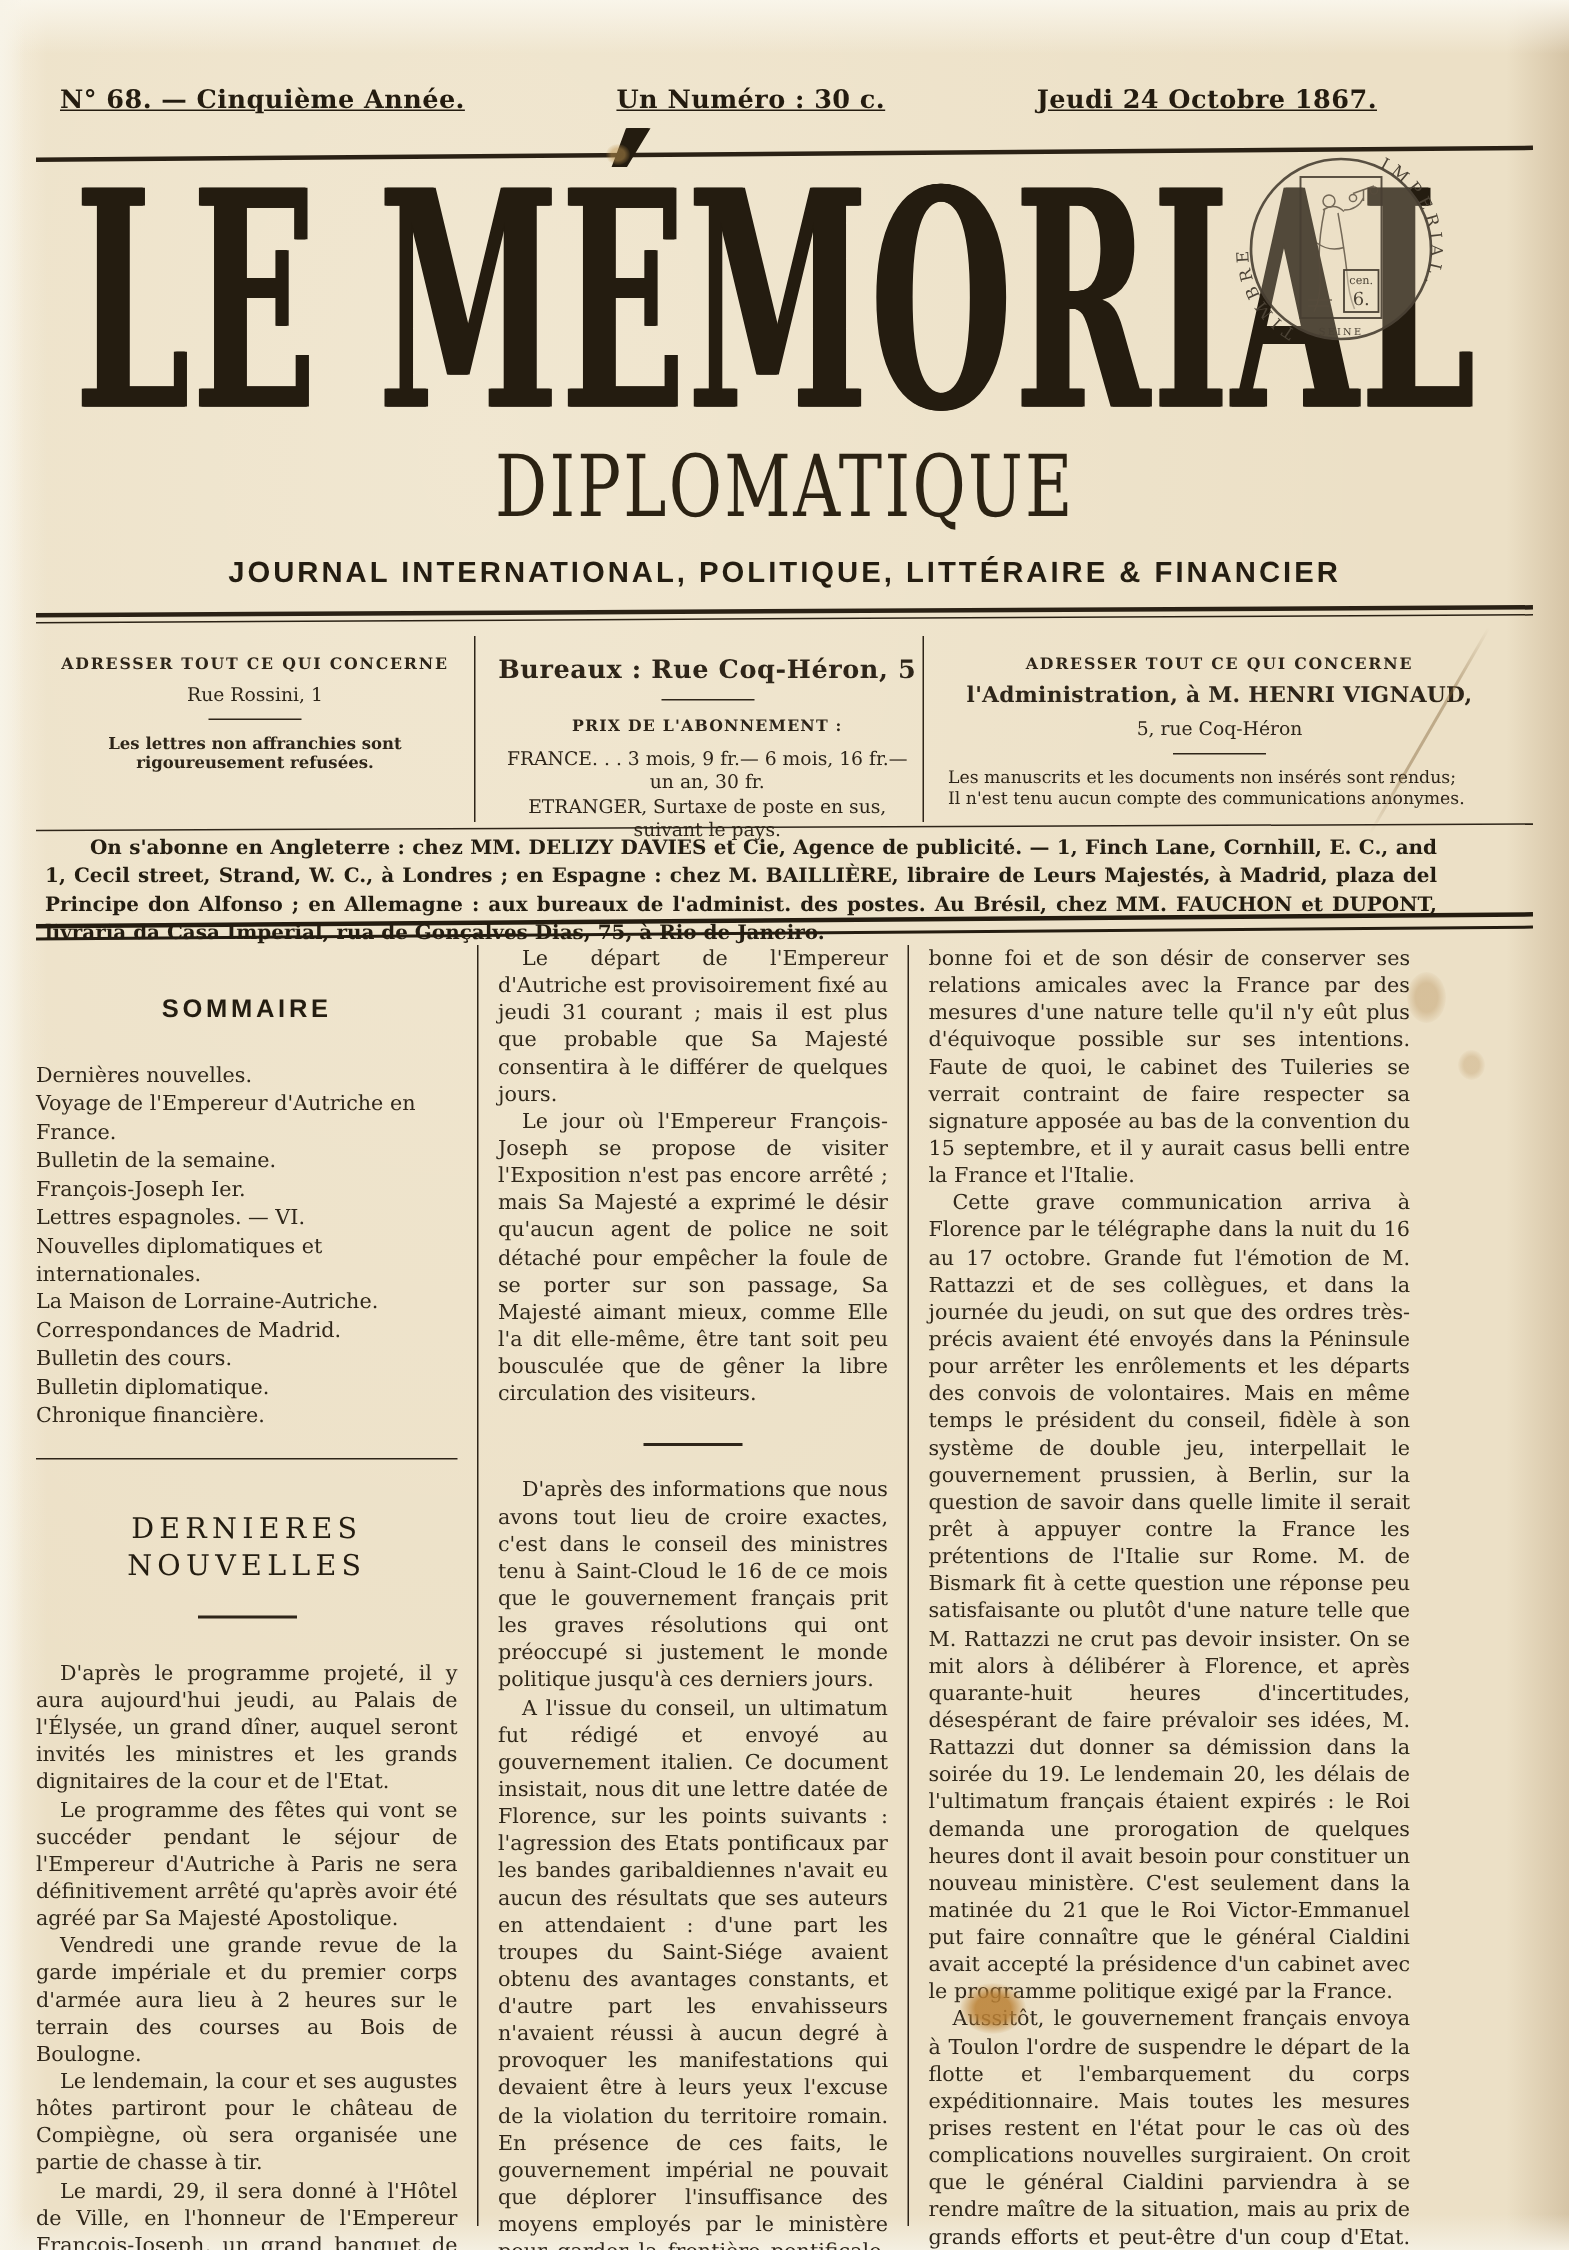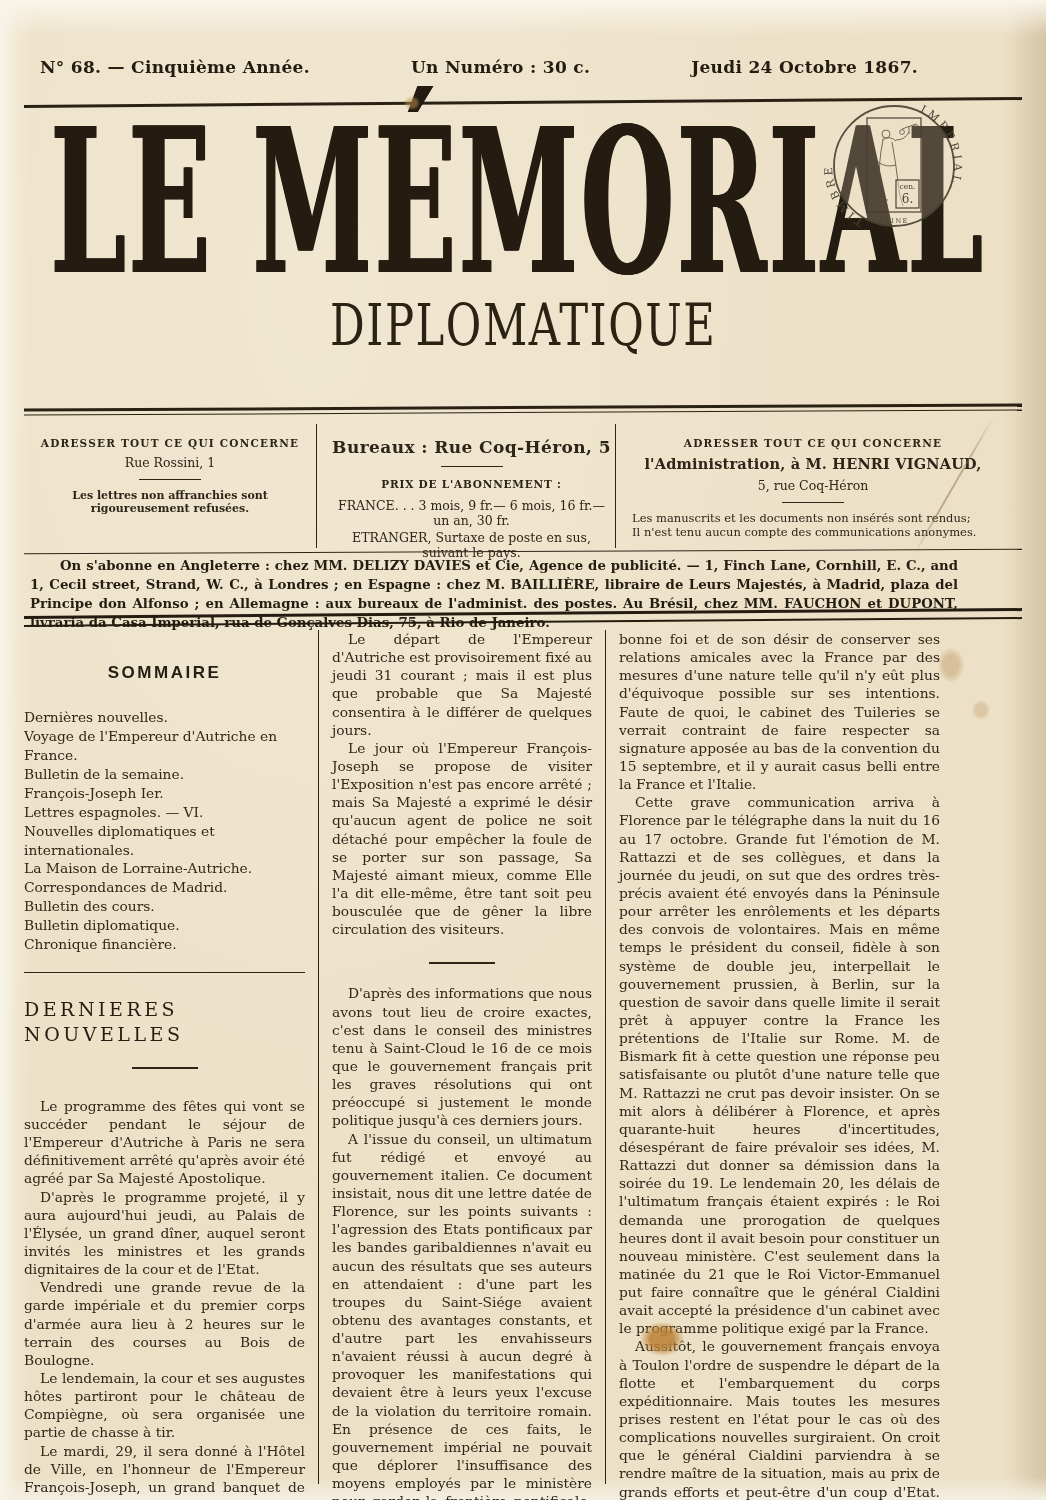--- a/index.html
+++ b/index.html
@@ -11,21 +11,21 @@
       #ece0c6;
     font-family:"DejaVu Serif", serif;
     color:#2e2519;
   }
   .edge-top{position:absolute;top:0;left:0;right:0;height:36px;background:linear-gradient(#f9f5ea, rgba(249,245,234,0));pointer-events:none;}
   .edge-bottom{position:absolute;bottom:0;left:0;right:0;height:24px;background:linear-gradient(rgba(247,242,230,0), #f4efe1);pointer-events:none;}
   .edge-left{position:absolute;top:0;bottom:0;left:0;width:16px;background:linear-gradient(90deg,#f7f3e7, rgba(247,243,231,0));pointer-events:none;}
 
   
   .top-row{position:absolute;top:57px;left:40px;right:128px;display:flex;justify-content:space-between;align-items:baseline;
-    font-weight:bold;font-size:17px;letter-spacing:.3px;color:#241c10;}
+    font-weight:bold;font-size:17px;letter-spacing:.3px;color:#241c10;text-decoration:underline;}
   .rule-main{position:absolute;top:101px;left:24px;right:24px;height:3px;background:#2a2115;transform:rotate(-.45deg);}
 
   
   .masthead-title{
     position:absolute;top:102px;left:50px;
     font-family:"DejaVu Serif", serif;font-weight:bold;font-size:200px;line-height:1;
     letter-spacing:.02em;white-space:nowrap;color:#241c10;
     transform:scaleX(.54);transform-origin:left top;
     text-shadow:2px 0 0 #241c10, -1px 0 0 #241c10;
   }
@@ -73,21 +73,21 @@
   .bcol-2{flex:0 0 288px;border-left:1.5px solid #2e2519;border-right:1.5px solid #2e2519;padding:0 13px;}
   .bcol-3{flex:1;padding-left:13px;}
   .body-cols p{margin:0;text-indent:16px;}
   p.no-indent{text-indent:0;}
 
   .sommaire-heading{margin-top:32px;text-align:center;font-family:"Liberation Sans", sans-serif;
     font-weight:bold;font-size:17px;letter-spacing:2.5px;color:#241d11;}
   .sommaire-list{margin-top:24px;text-align:left;}
   .sommaire-list div{line-height:1.37;}
   .col-rule{height:1px;background:#2e2519;margin-top:18px;}
-  .dn-heading{margin-top:24px;text-align:left;font-size:19px;letter-spacing:3.5px;color:#241d11;}
+  .dn-heading{margin-top:34px;text-align:center;font-size:19px;letter-spacing:3.5px;color:#241d11;}
   .short-rule{width:66px;height:2px;background:#2e2519;margin:20px auto 0;}
   .dn-paras{margin-top:28px;}
   .divider-rule{width:66px;height:2px;background:#2e2519;margin:24px auto 20px;}
   .it{}
 
   
   .stain{position:absolute;pointer-events:none;border-radius:50%;}
   .stain-1{top:1322px;left:640px;width:44px;height:34px;
     background:radial-gradient(ellipse, rgba(186,128,52,.85) 0 38%, rgba(186,128,52,0) 72%);}
   .stain-2{top:648px;left:938px;width:26px;height:34px;
@@ -148,20 +148,21 @@
     </text>
     <rect x="76" y="88" width="23" height="28" stroke="#4c4336" fill="rgba(236,224,198,0.5)" stroke-width="1.2"></rect>
     <text x="87.5" y="97" text-anchor="middle" font-family="DejaVu Serif, serif" font-size="7.5" fill="#4c4336">cen.</text>
     <text x="87.5" y="111" text-anchor="middle" font-family="DejaVu Serif, serif" font-size="12" fill="#4c4336">6.</text>
     <text x="74" y="131" text-anchor="middle" font-family="DejaVu Serif, serif" font-size="6.5" letter-spacing="1.5" fill="#4c4336">SEINE</text>
   </svg>
 
   <div class="masthead-sub-wrap">
     <span class="masthead-sub">DIPLOMATIQUE</span>
   </div>
+  <div class="tagline">JOURNAL INTERNATIONAL, POLITIQUE, LITTÉRAIRE &amp; FINANCIER</div>
 
   <div class="rule-double rd-1">
     <div class="thick"></div>
     <div class="thin"></div>
   </div>
 
   <div class="info-row">
     <div class="ibox ibox-l">
       <div class="kicker">ADRESSER TOUT CE QUI CONCERNE</div>
       <div class="ibox-street">Rue Rossini, 1</div>
@@ -208,22 +209,22 @@
         <div>La Maison de Lorraine-Autriche.</div>
         <div>Correspondances de Madrid.</div>
         <div>Bulletin des cours.</div>
         <div>Bulletin diplomatique.</div>
         <div>Chronique financière.</div>
       </div>
       <div class="col-rule"></div>
       <div class="dn-heading">DERNIERES NOUVELLES</div>
       <div class="short-rule"></div>
       <div class="dn-paras">
+        <p>D'après le programme projeté, il y aura aujourd'hui jeudi, au Palais de l'Élysée, un grand dîner, auquel seront invités les ministres et les grands dignitaires de la cour et de l'Etat.</p>
         <p>Le programme des fêtes qui vont se succéder pendant le séjour de l'Empereur d'Autriche à Paris ne sera définitivement arrêté qu'après avoir été agréé par Sa Majesté Apostolique.</p>
-        <p>D'après le programme projeté, il y aura aujourd'hui jeudi, au Palais de l'Élysée, un grand dîner, auquel seront invités les ministres et les grands dignitaires de la cour et de l'Etat.</p>
         <p>Vendredi une grande revue de la garde impériale et du premier corps d'armée aura lieu à 2 heures sur le terrain des courses au Bois de Boulogne.</p>
         <p>Le lendemain, la cour et ses augustes hôtes partiront pour le château de Compiègne, où sera organisée une partie de chasse à tir.</p>
         <p>Le mardi, 29, il sera donné à l'Hôtel de Ville, en l'honneur de l'Empereur François-Joseph, un grand banquet de 350 couverts, auquel assisteront l'Empereur et l'Impératrice des Français.</p>
 
       </div>
     </div>
 
     <div class="bcol bcol-2">
       <p>Le départ de l'Empereur d'Autriche est provisoirement fixé au jeudi 31 courant ; mais il est plus que probable que Sa Majesté consentira à le différer de quelques jours.</p>
       <p>Le jour où l'Empereur François-Joseph se propose de visiter l'Exposition n'est pas encore arrêté ; mais Sa Majesté a exprimé le désir qu'aucun agent de police ne soit détaché pour empêcher la foule de se porter sur son passage, Sa Majesté aimant mieux, comme Elle l'a dit elle-même, être tant soit peu bousculée que de gêner la libre circulation des visiteurs.</p>

